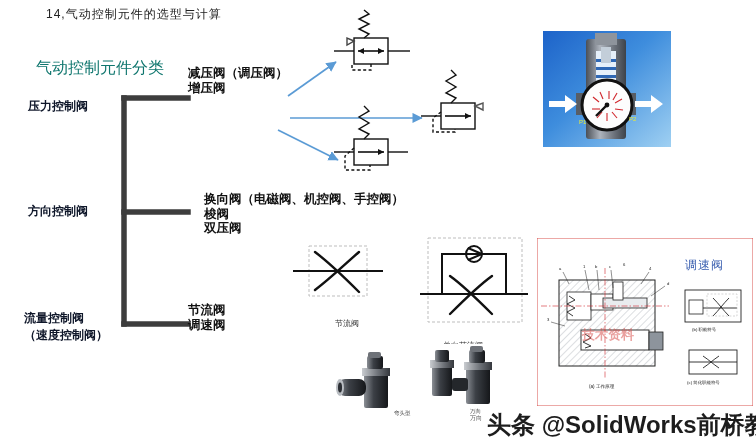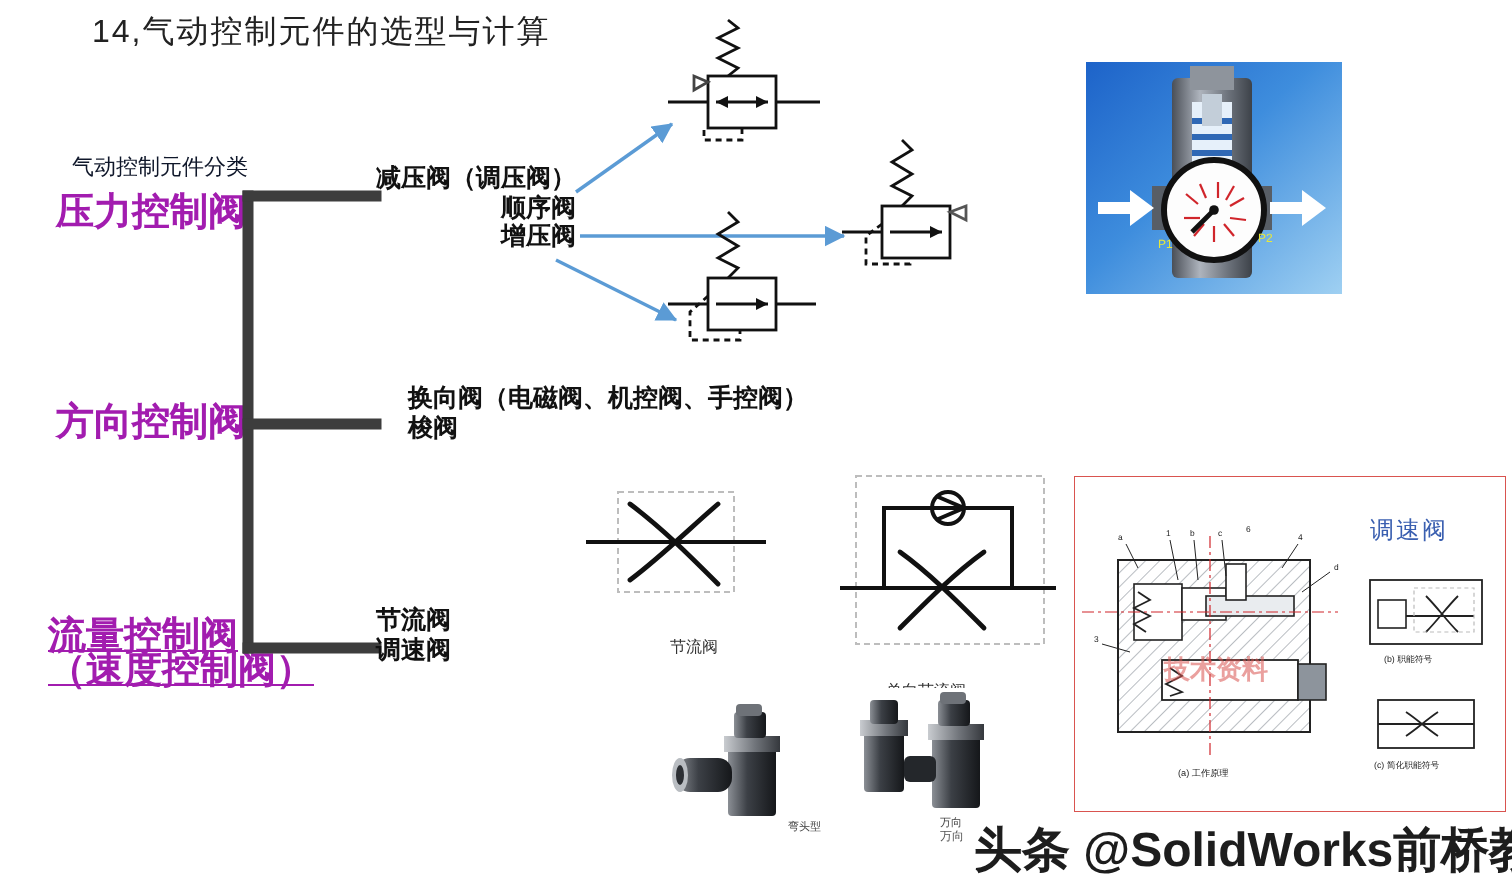--- a/index.html
+++ b/index.html
@@ -4,39 +4,39 @@
 <style>
   html,body{margin:0;padding:0;background:#fff;}
   body{
     width:756px;height:444px;position:relative;overflow:hidden;
     font-family:"Liberation Sans","DejaVu Sans",sans-serif;
     color:#1a1a1a;
   }
   .abs{position:absolute;}
   
   #title{
-    left:46px;top:6px;font-size:16px;letter-spacing:1px;color:#222;
+    left:46px;top:6px;font-size:12px;letter-spacing:1px;color:#222;
     white-space:nowrap;
   }
   #subtitle{
-    left:36px;top:58px;font-size:11px;color:#0f172a;white-space:nowrap;margin-top:18px;
+    left:36px;top:58px;font-size:16px;color:#0f766e;white-space:nowrap;
   }
   
   .cat{
-    font-size:19px;font-weight:bold;color:#a21caf;white-space:nowrap;
+    font-size:12px;font-weight:bold;color:#0f172a;white-space:nowrap;
     line-height:17px;
   }
   #cat-pressure{left:28px;top:98px;}
   #cat-direction{left:28px;top:203px;}
   #cat-flow{left:24px;top:310px;}
   
   #bracket{left:118px;top:92px;width:80px;height:238px;}
   
   .items{font-size:12.5px;font-weight:bold;line-height:14.6px;white-space:nowrap;color:#111;}
-  #items-pressure{left:188px;top:82px;text-align:right;}
+  #items-pressure{left:188px;top:66px;}
   #items-direction{left:204px;top:192px;}
   #items-flow{left:188px;top:303px;}
   
   #sym-a{left:330px;top:8px;}
   #sym-b{left:415px;top:68px;}
   #sym-c{left:330px;top:104px;}
   #arrows{left:250px;top:60px;}
   
   #photo-reg{left:543px;top:31px;width:128px;height:116px;}
   
@@ -63,40 +63,40 @@
   #wm-center{left:582px;top:326px;font-size:13px;font-weight:bold;color:#d9534f;opacity:.55;white-space:nowrap;}
 </style>
 </head>
 <body>
 
 <div class="abs" id="title">14,气动控制元件的选型与计算</div>
 <div class="abs" id="subtitle">气动控制元件分类</div>
 
 <div class="abs cat" id="cat-pressure">压力控制阀</div>
 <div class="abs cat" id="cat-direction">方向控制阀</div>
-<div class="abs cat" id="cat-flow" style="white-space:pre;text-decoration:underline;">流量控制阀
+<div class="abs cat" id="cat-flow" style="white-space:pre;">流量控制阀
 （速度控制阀）</div>
 
 <svg class="abs" id="bracket" viewBox="0 0 80 238">
   <g stroke="#3d3d3d" stroke-width="5.5" fill="none" stroke-linecap="square">
     <line x1="6" y1="6" x2="6" y2="232"></line>
     <line x1="6" y1="6" x2="70" y2="6"></line>
     <line x1="6" y1="120" x2="70" y2="120"></line>
     <line x1="6" y1="232" x2="70" y2="232"></line>
   </g>
 </svg>
 
 <div class="abs items" id="items-pressure">
     <div>减压阀（调压阀）</div>
-    <div>顺序阀</div>
     <div>增压阀</div>
   </div>
 <div class="abs items" id="items-direction">
     <div>换向阀（电磁阀、机控阀、手控阀）</div>
     <div>梭阀</div>
+    <div>双压阀</div>
   </div>
 <div class="abs items" id="items-flow">
     <div>节流阀</div>
     <div>调速阀</div>
   </div>
 
 <svg class="abs" id="arrows" width="200" height="110" viewBox="0 0 200 110">
   <defs>
     <marker id="ah" markerWidth="7" markerHeight="7" refX="5.6" refY="3" orient="auto">
       <path d="M0,0 L6,3 L0,6 z" fill="#5B9BD5"></path>

